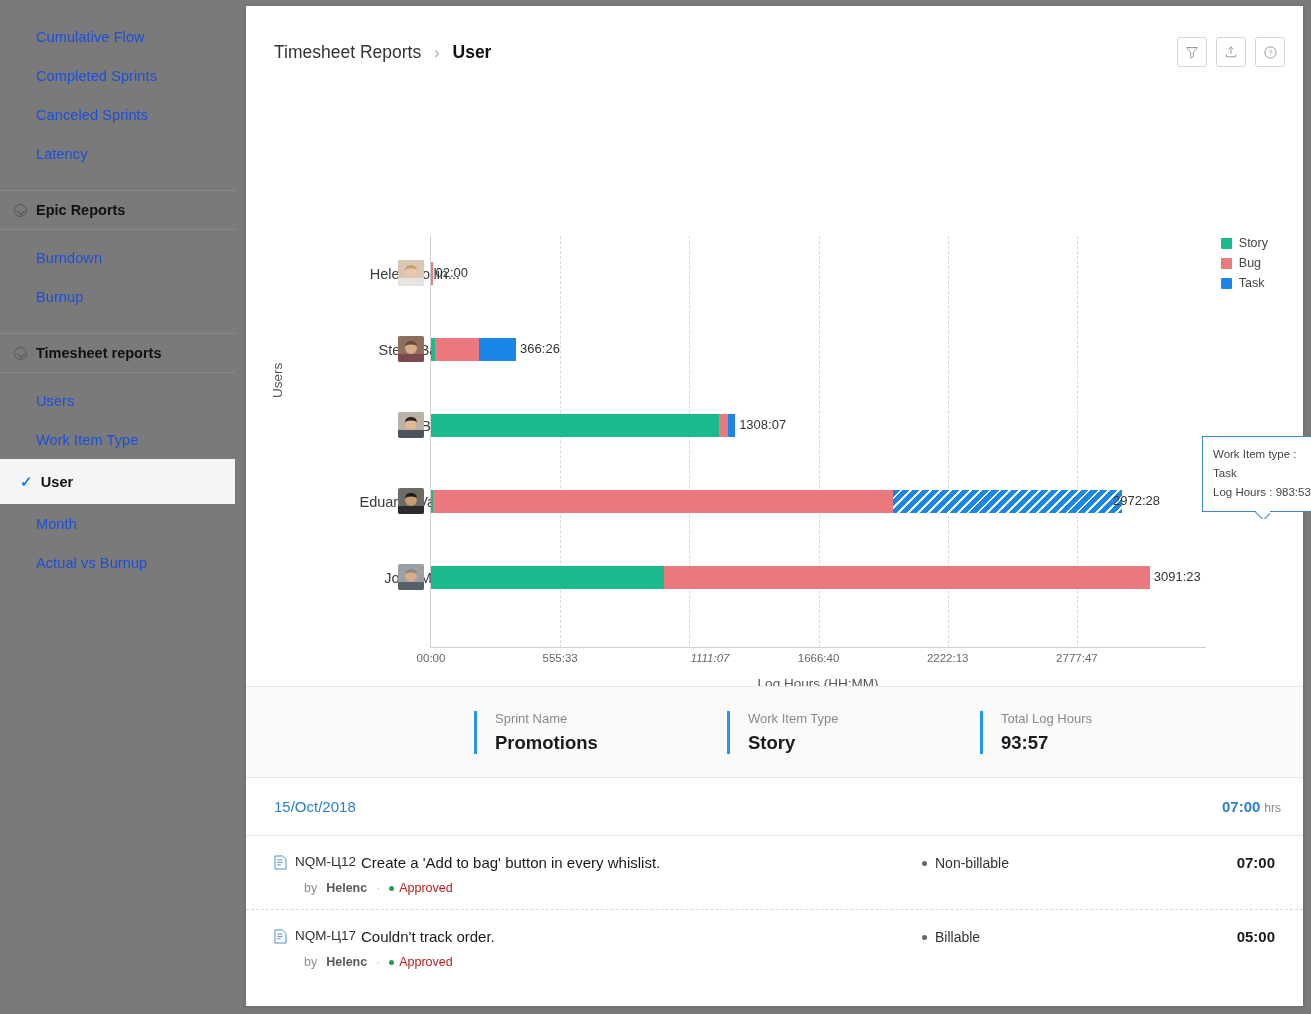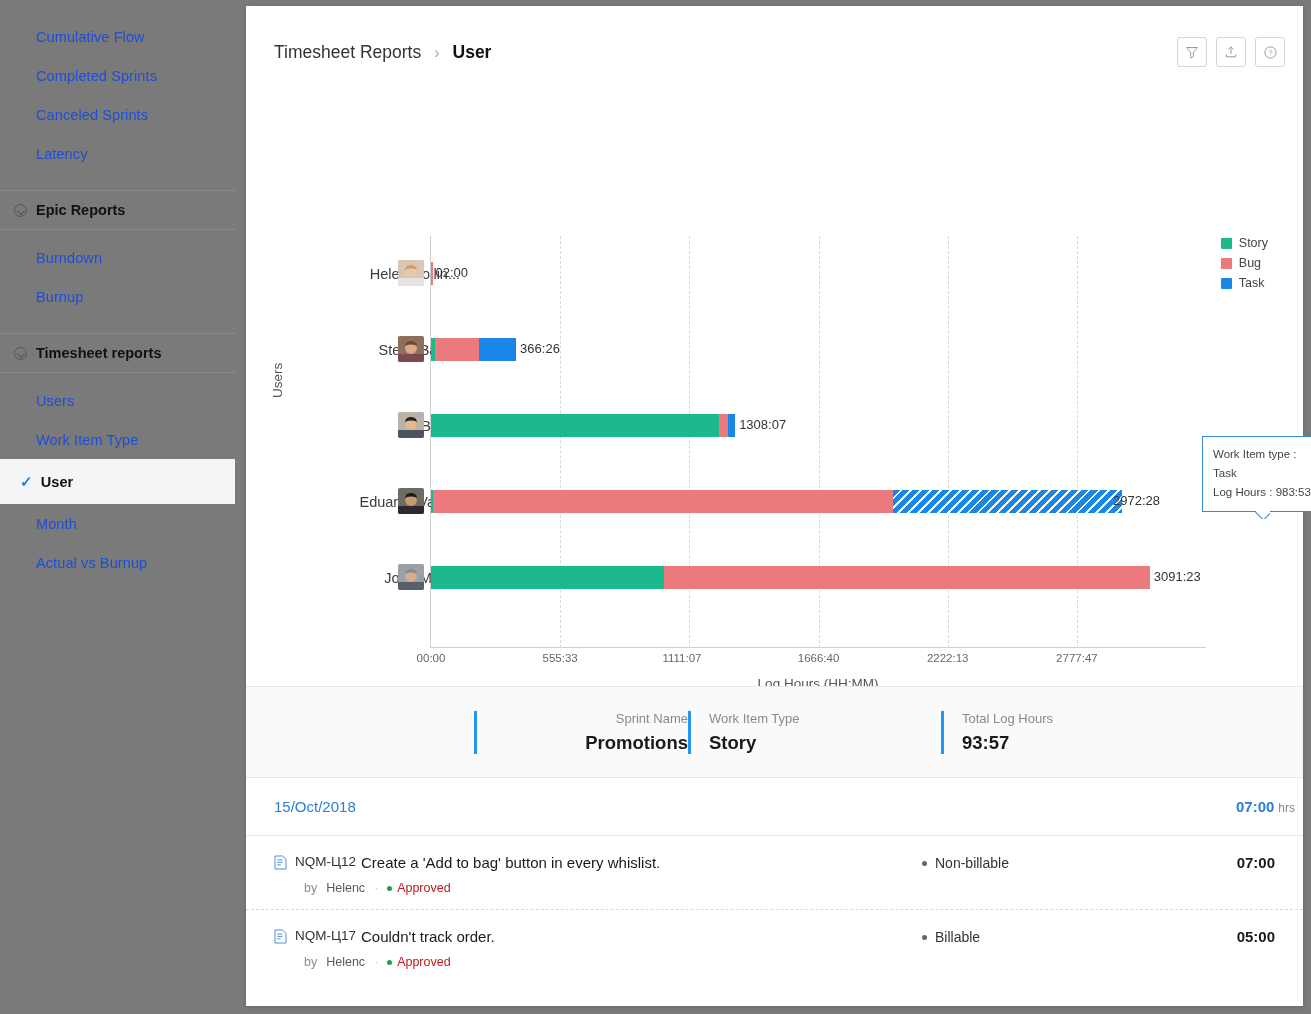--- a/index.html
+++ b/index.html
@@ -148,30 +148,30 @@
     border: 1px solid #3a86d8; transform: rotate(45deg);
   }
 
   
   .summary {
     position: relative; height: 92px; background: #fafafa;
     border-top: 1px solid #e8e8e8; border-bottom: 1px solid #e8e8e8;
     display: flex; align-items: center; padding-left: 228px;
   }
   .sum-card { padding-left: 18px; border-left: 3px solid #2196f3; margin-right: 0; }
-  .sum-card.c1 { width: 214px; text-align: right; }
+  .sum-card.c1 { width: 253px; }
   .sum-card.c2 { width: 253px; }
   .sum-card.c3 { width: 253px; }
   .sum-label { font-size: 13px; color: #8a8a8a; margin-bottom: 6px; }
   .sum-value { font-size: 18.5px; font-weight: bold; color: #1a1a1a; }
 
   
   .date-row {
     height: 58px; display: flex; align-items: center;
-    padding: 0 8px 0 28px; border-bottom: 1px solid #e6e6e6;
+    padding: 0 22px 0 28px; border-bottom: 1px solid #e6e6e6;
   }
   .date-text { font-size: 15px; color: #2a7fd4; }
   .date-hours { margin-left: auto; font-size: 15px; color: #2a7fd4; font-weight: bold; }
   .date-hours .unit { font-size: 12px; color: #888; font-weight: normal; margin-left: 4px; }
 
   .log-row {
     position: relative; min-height: 70px; padding: 18px 22px 14px 28px;
     border-bottom: 1px dashed #d9d9d9;
   }
   .log-row:last-child { border-bottom: none; }
@@ -186,21 +186,21 @@
   .bullet { width: 5px; height: 5px; border-radius: 50%; background: #666; display: inline-block; }
   .log-hours {
     position: absolute; right: 28px; top: 18px;
     font-size: 15px; font-weight: bold; color: #1a1a1a;
   }
   .log-sub {
     margin-top: 7px; margin-left: 30px;
     display: flex; align-items: center; gap: 9px;
     font-size: 12.5px; color: #8c8c8c;
   }
-  .log-sub .by-name { color: #5a5a5a; font-weight: normal; }
+  .log-sub .by-name { color: #5a5a5a; font-weight: bold; }
   .dot-sep { color: #bbb; font-size: 12px; }
   .status { color: #b91c1c; display: flex; align-items: center; gap: 5px; }
   .status .bullet { background: #1f9d55; }
 </style>
 </head>
 <body>
 
 <div class="screen">
   <div class="overlay"></div>
 
@@ -310,21 +310,21 @@
         <div class="axis-bottom"></div>
 
         <div class="gridline" style="left: 314.178px;"></div>
         <div class="gridline" style="left: 443.361px;"></div>
         <div class="gridline" style="left: 572.54px;"></div>
         <div class="gridline" style="left: 701.718px;"></div>
         <div class="gridline" style="left: 830.898px;"></div>
 
         <div class="tick-label" style="left: 185px;">00:00</div>
         <div class="tick-label" style="left: 314.178px;">555:33</div>
-        <div class="tick-label" style="left: 436px;">1111:07</div>
+        <div class="tick-label" style="left: 464px; font-style: italic;">1111:07</div>
         <div class="tick-label" style="left: 572.54px;">1666:40</div>
         <div class="tick-label" style="left: 701.718px;">2222:13</div>
         <div class="tick-label" style="left: 830.898px;">2777:47</div>
 
         <div class="x-axis-title">Log Hours (HH:MM)</div>
 
         <div id="bars">
             <div class="bar-row" style="top: 150px;">
               <div class="row-name">Helen Collin...</div>
               <div class="row-avatar">

